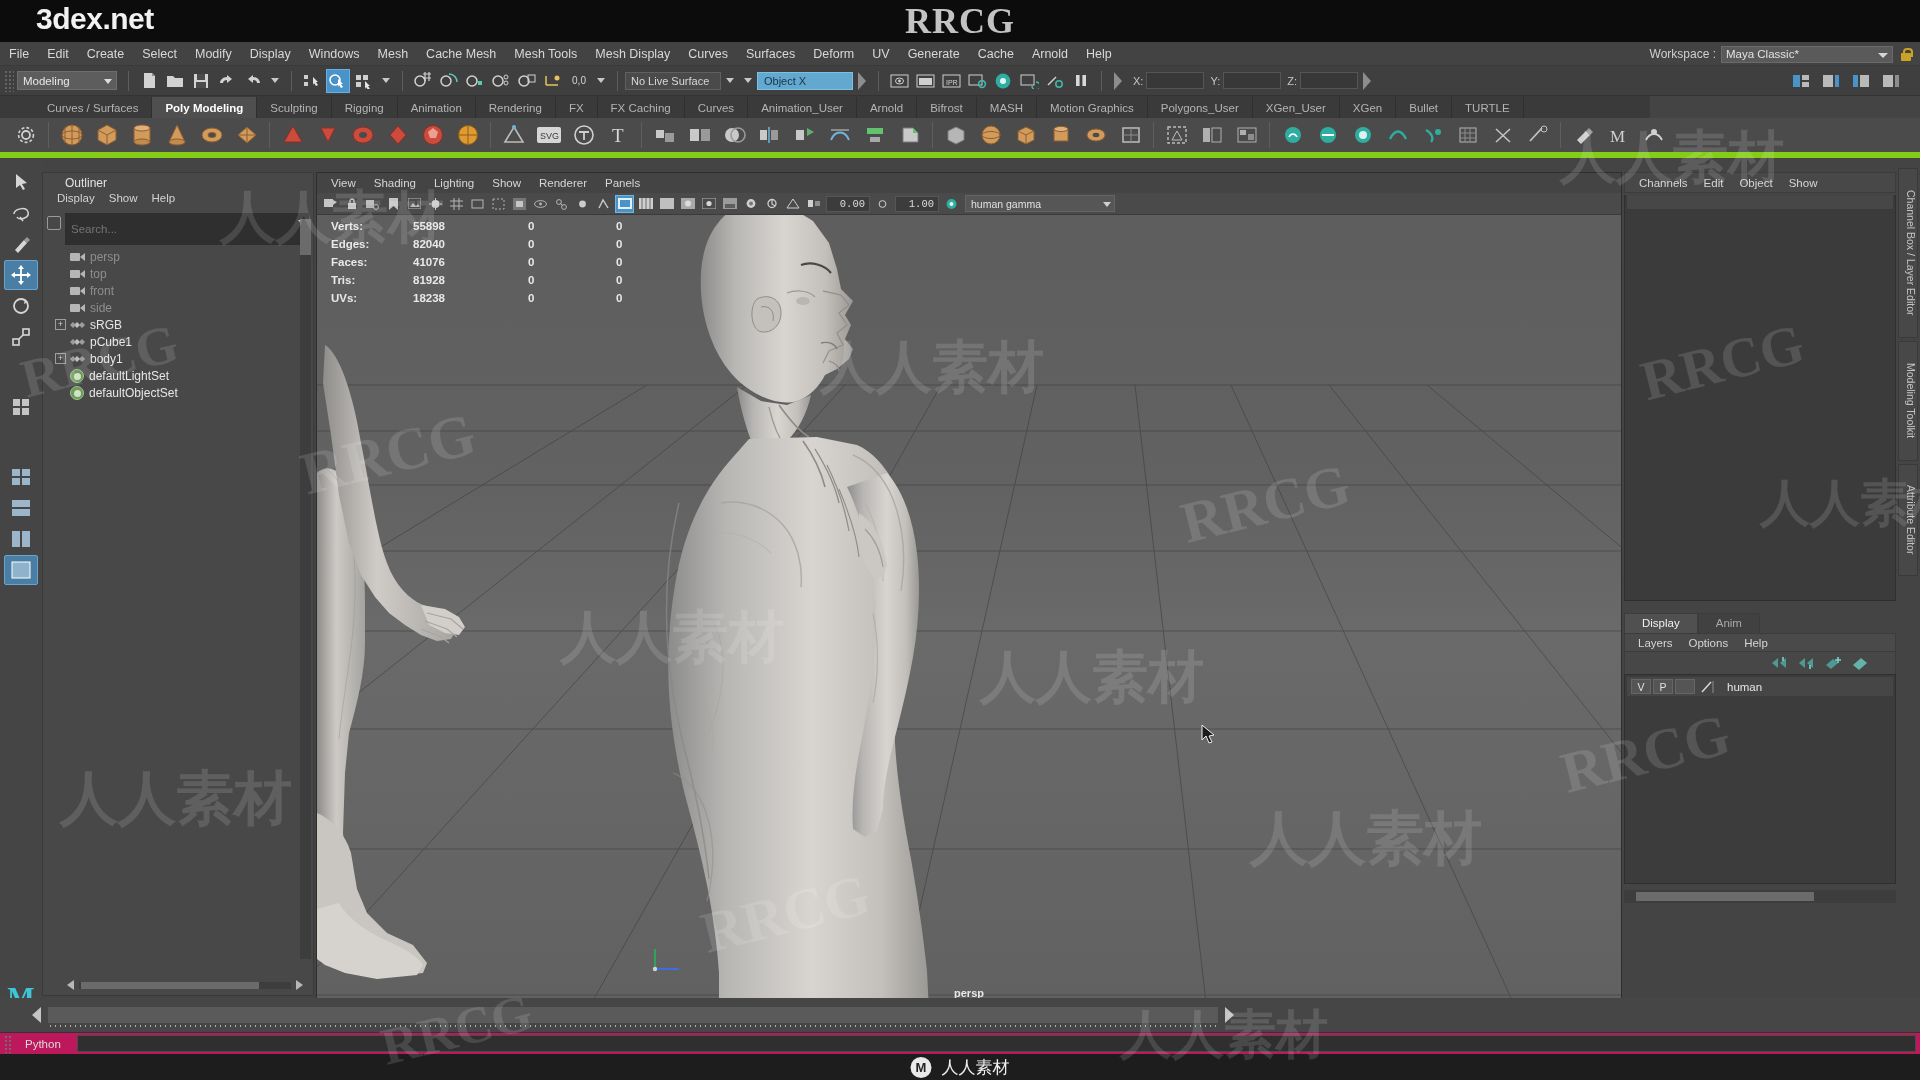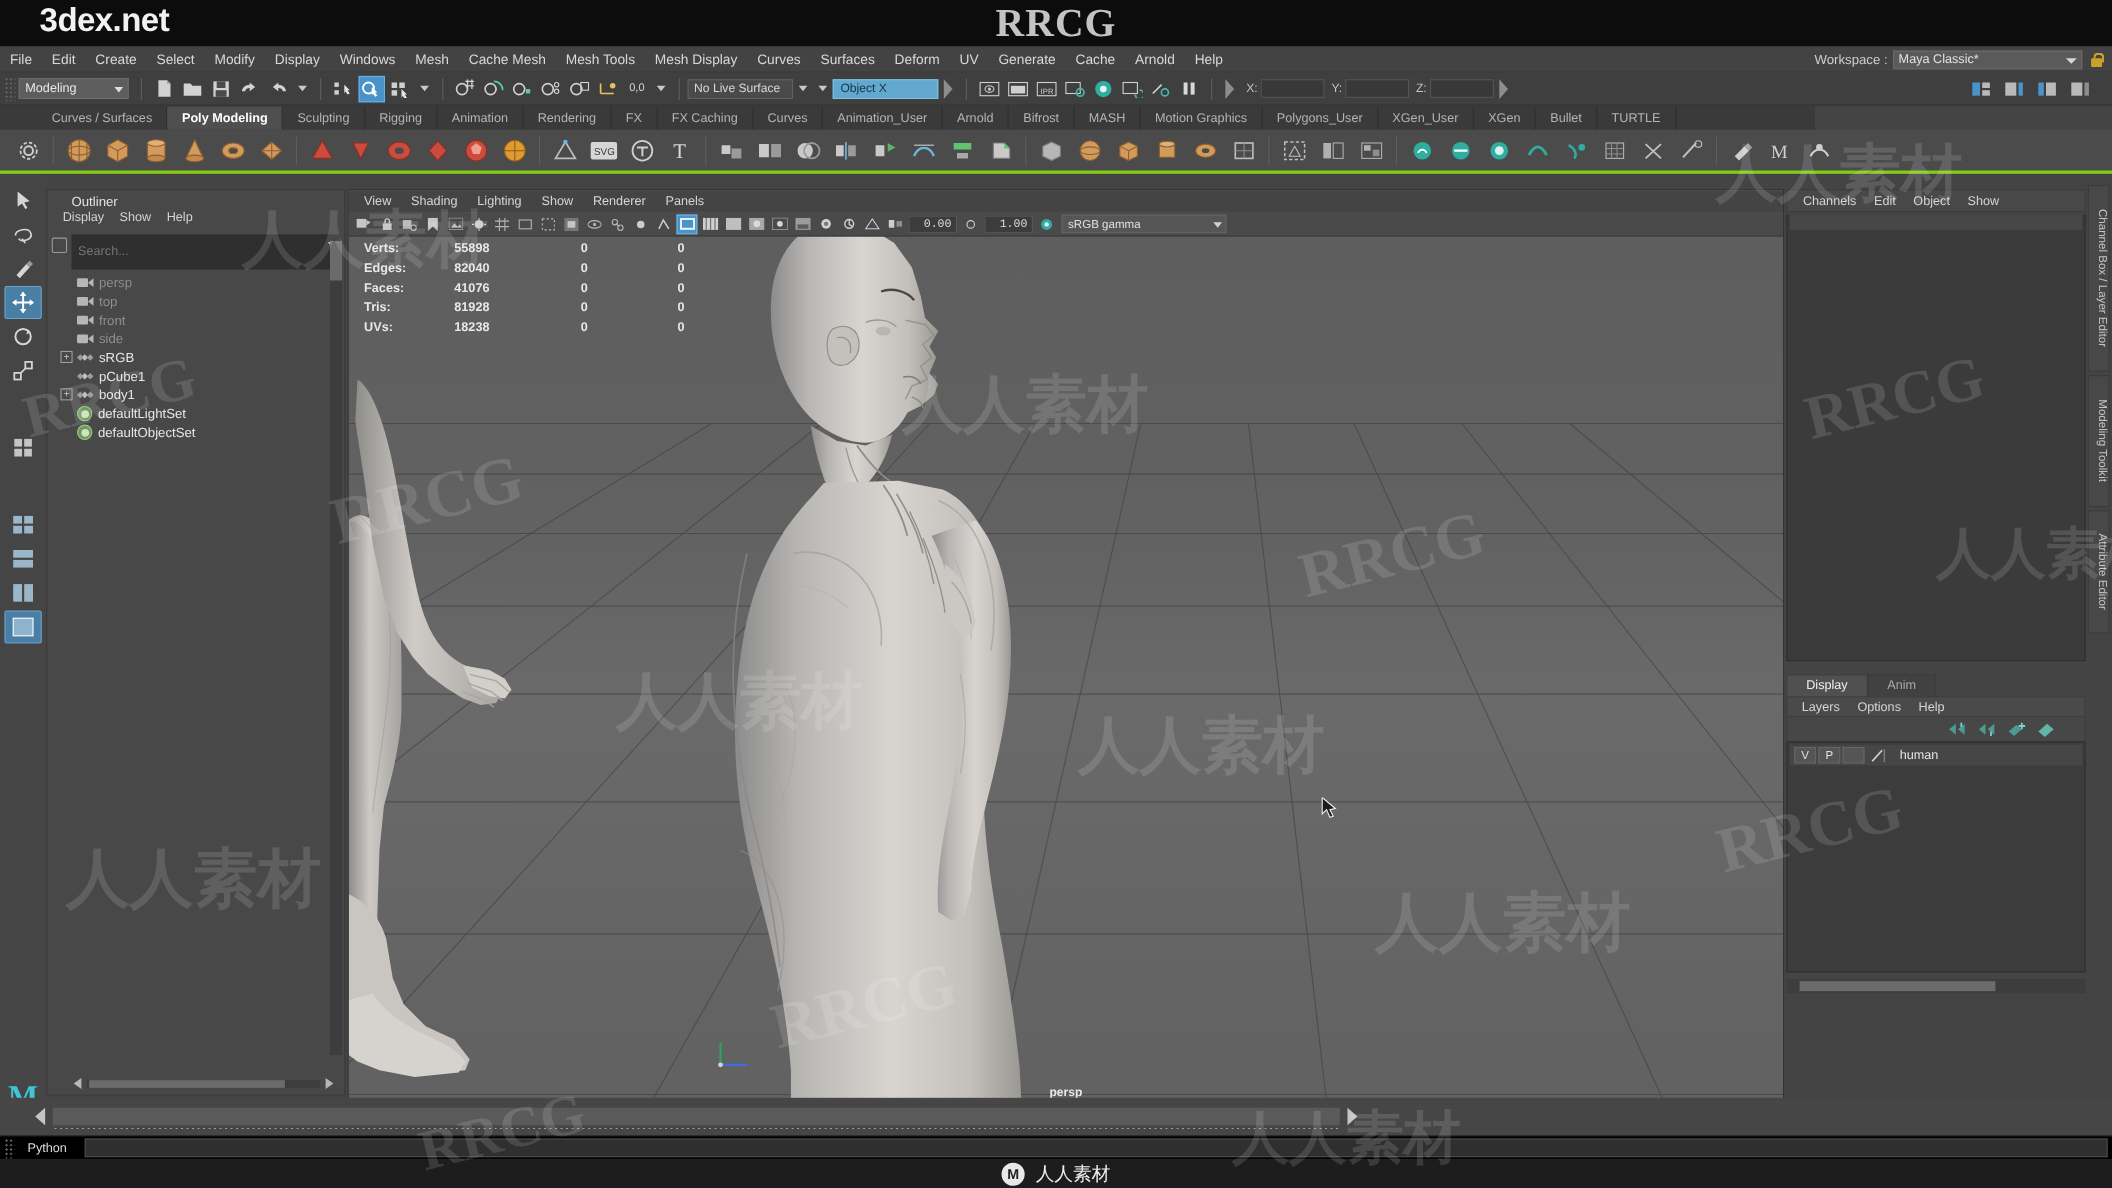--- a/index.html
+++ b/index.html
@@ -135,21 +135,21 @@
     font-size: 11.5px; color: #b4b4b4; padding: 3px 13px 3px 13px; height: 21px;
     border-right: 1px solid #2f2f2f; cursor: default; white-space: nowrap;
     display: flex; align-items: center;
   }
   .stab.active { background: #4f4f4f; color: #fff; font-weight: bold; }
 
   
   .shelfrow {
     position: absolute; top: 118px; left: 0; width: 1920px; height: 40px;
     background: #4b4b4b; display: flex; align-items: center; z-index: 30;
-    border-bottom: 3px solid #84cc16;
+    border-bottom: 6px solid #84cc16;
   }
   .shelf-ico {
     width: 31px; height: 31px; margin: 0 2px; position: relative;
     display: flex; align-items: center; justify-content: center;
     cursor: default;
   }
   .shelf-sep { width: 1px; height: 26px; background: #5e5e5e; margin: 0 5px; }
 
   
   .toolbox {
@@ -377,21 +377,21 @@
   }
   .vtab {
     width: 20px; background: #484848; border: 1px solid #3a3a3a;
     color: #c4c4c4; font-size: 10.5px; writing-mode: vertical-rl;
     text-align: center; padding: 8px 0; margin-bottom: 3px;
   }
 
   
   .cmdline {
     position: absolute; bottom: 26px; left: 0; width: 1920px; height: 22px;
-    background: #000000; display: flex; align-items: center; z-index: 30;
+    background: #be185d; display: flex; align-items: center; z-index: 30;
     border-top: 1px solid #333;
   }
   .cmd-grip {
     width: 9px; height: 18px; margin: 0 4px;
     background-image: radial-gradient(#6e6e6e 1px, transparent 1px);
     background-size: 4px 4px;
   }
   .cmd-lang { font-size: 11.5px; color: #dcdcdc; width: 60px; padding-left: 8px; }
   .cmd-input {
     flex: 1; height: 17px; background: #2f2f2f; border: 1px solid #4b4b4b;
@@ -1493,21 +1493,21 @@
           </svg>
       </div>
       <div class="vt-num">1.00</div>
       <div class="vt">
         <svg width="13" height="12" viewBox="0 0 13 12">
             <circle cx="6.5" cy="6" r="5" fill="#2fada0"></circle>
             <circle cx="6.5" cy="6" r="2" fill="#eaf6f5"></circle>
           </svg>
       </div>
       <div class="vt-gamma">
-        <span>sRGB gamma</span>
+        <span>human gamma</span>
         <span class="arrow"></span>
       </div>
     </div>
   </div>
 
   <div class="rightpanel">
     <div class="cb-menu">
       <span>Channels</span>
       <span>Edit</span>
       <span>Object</span>

